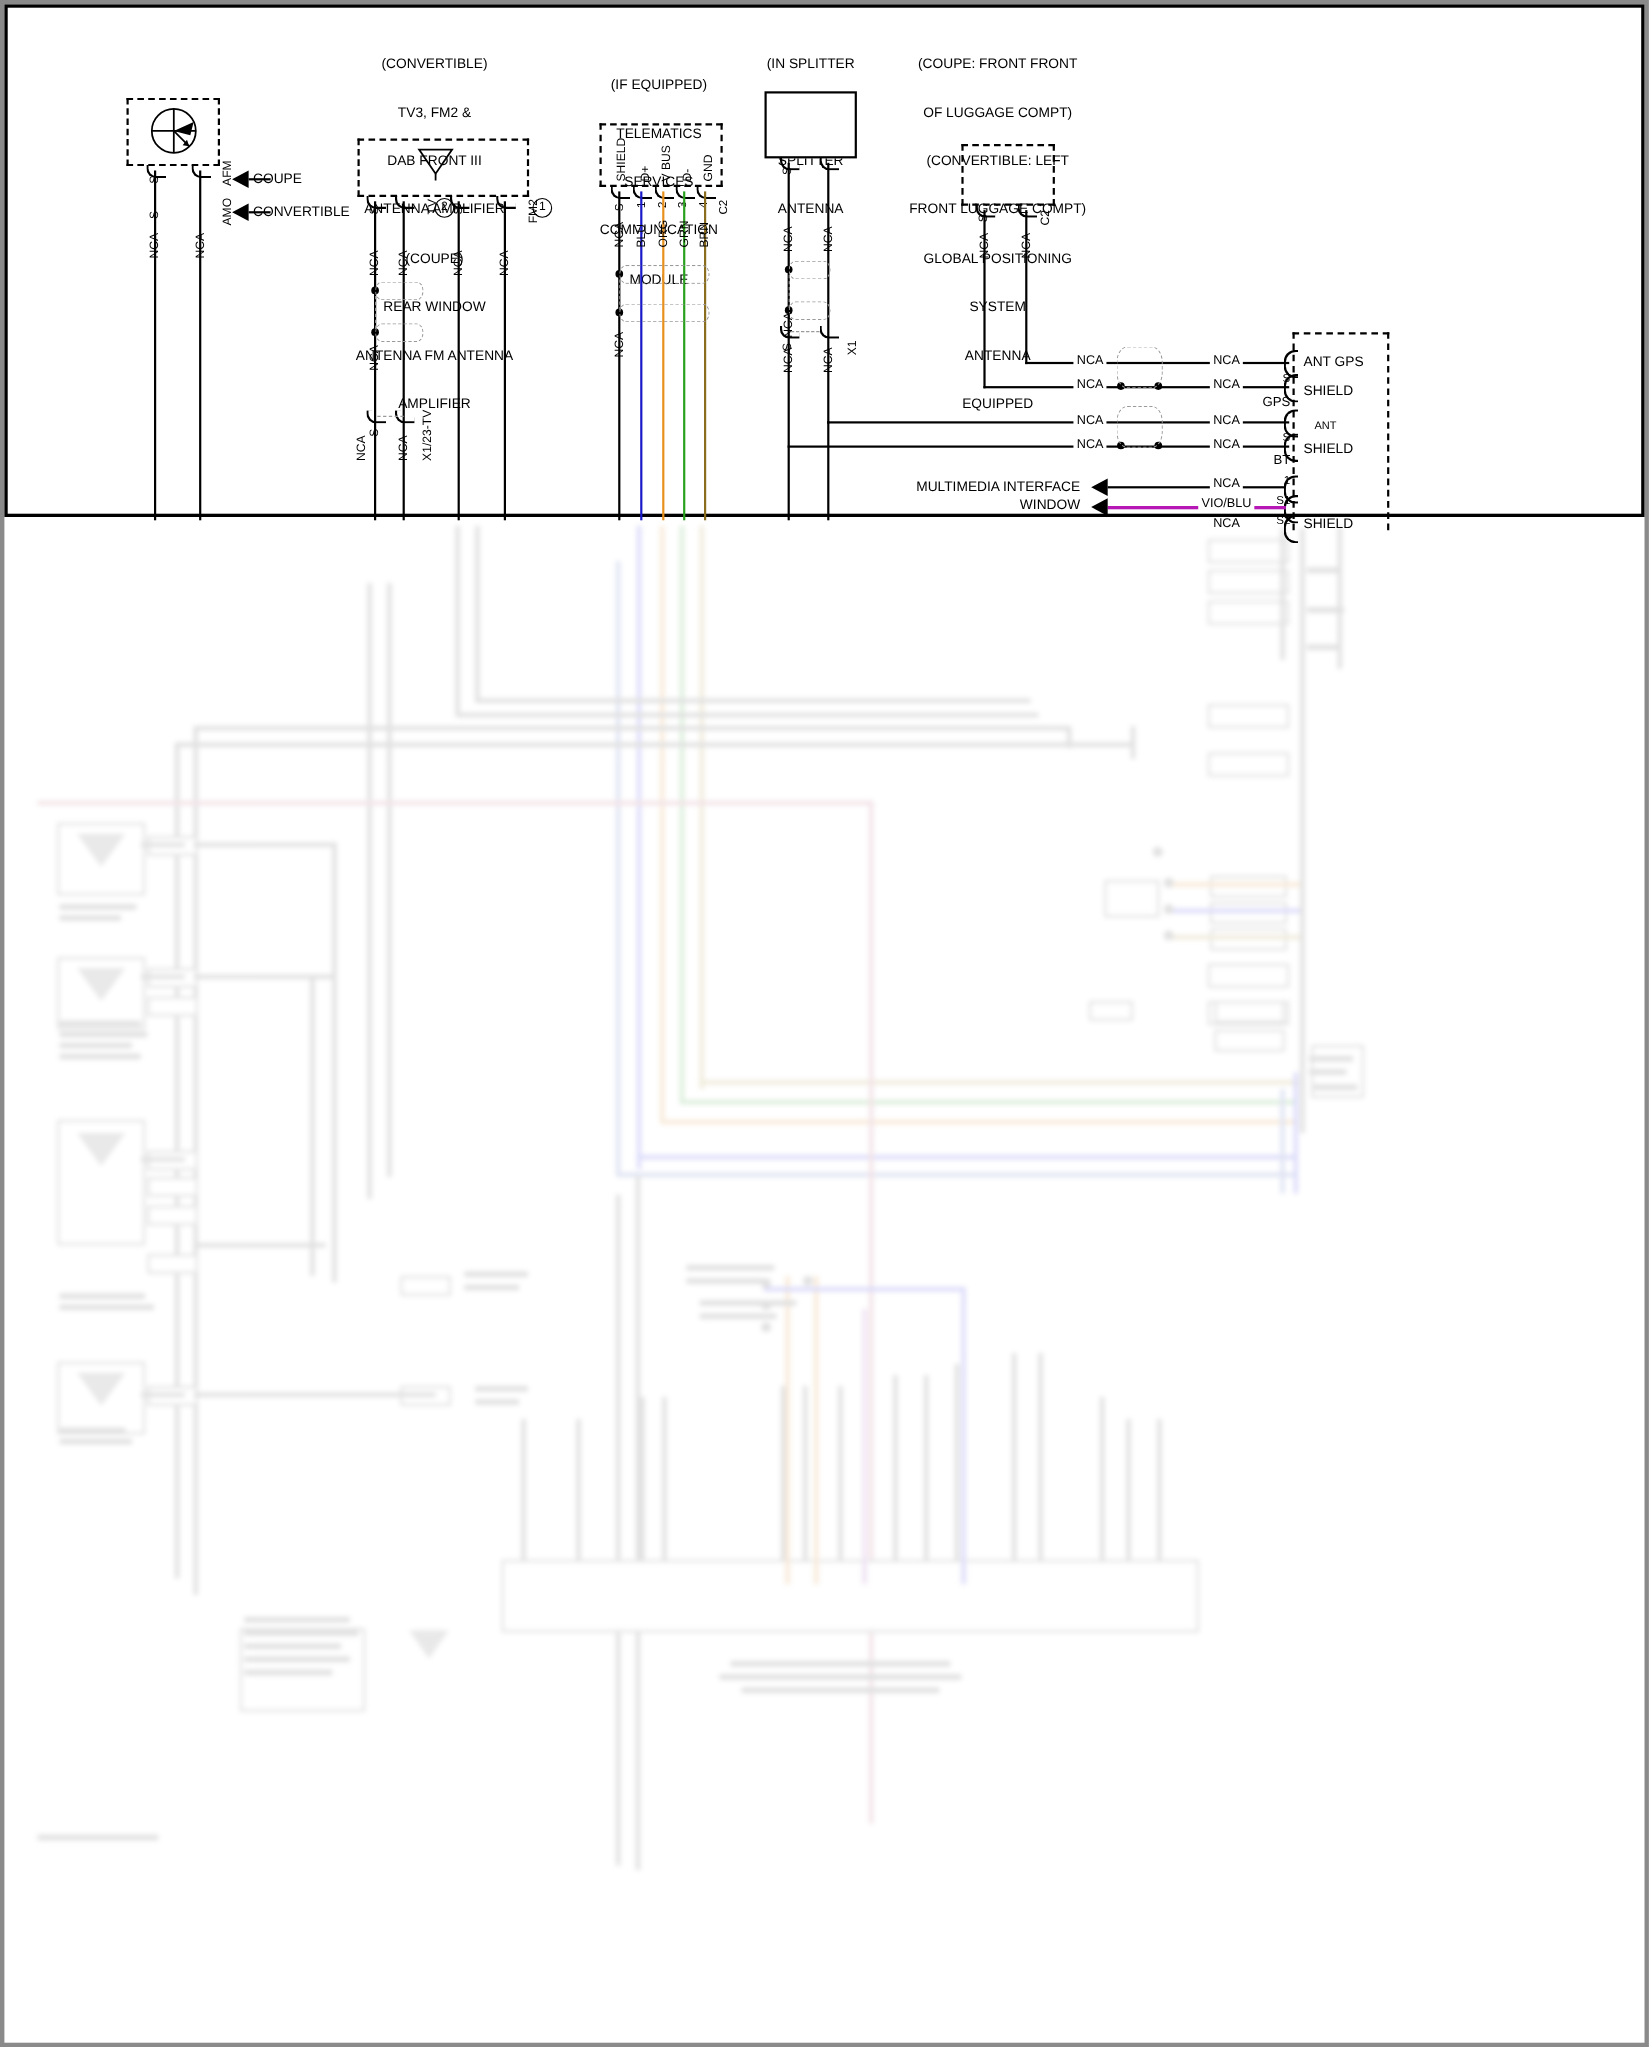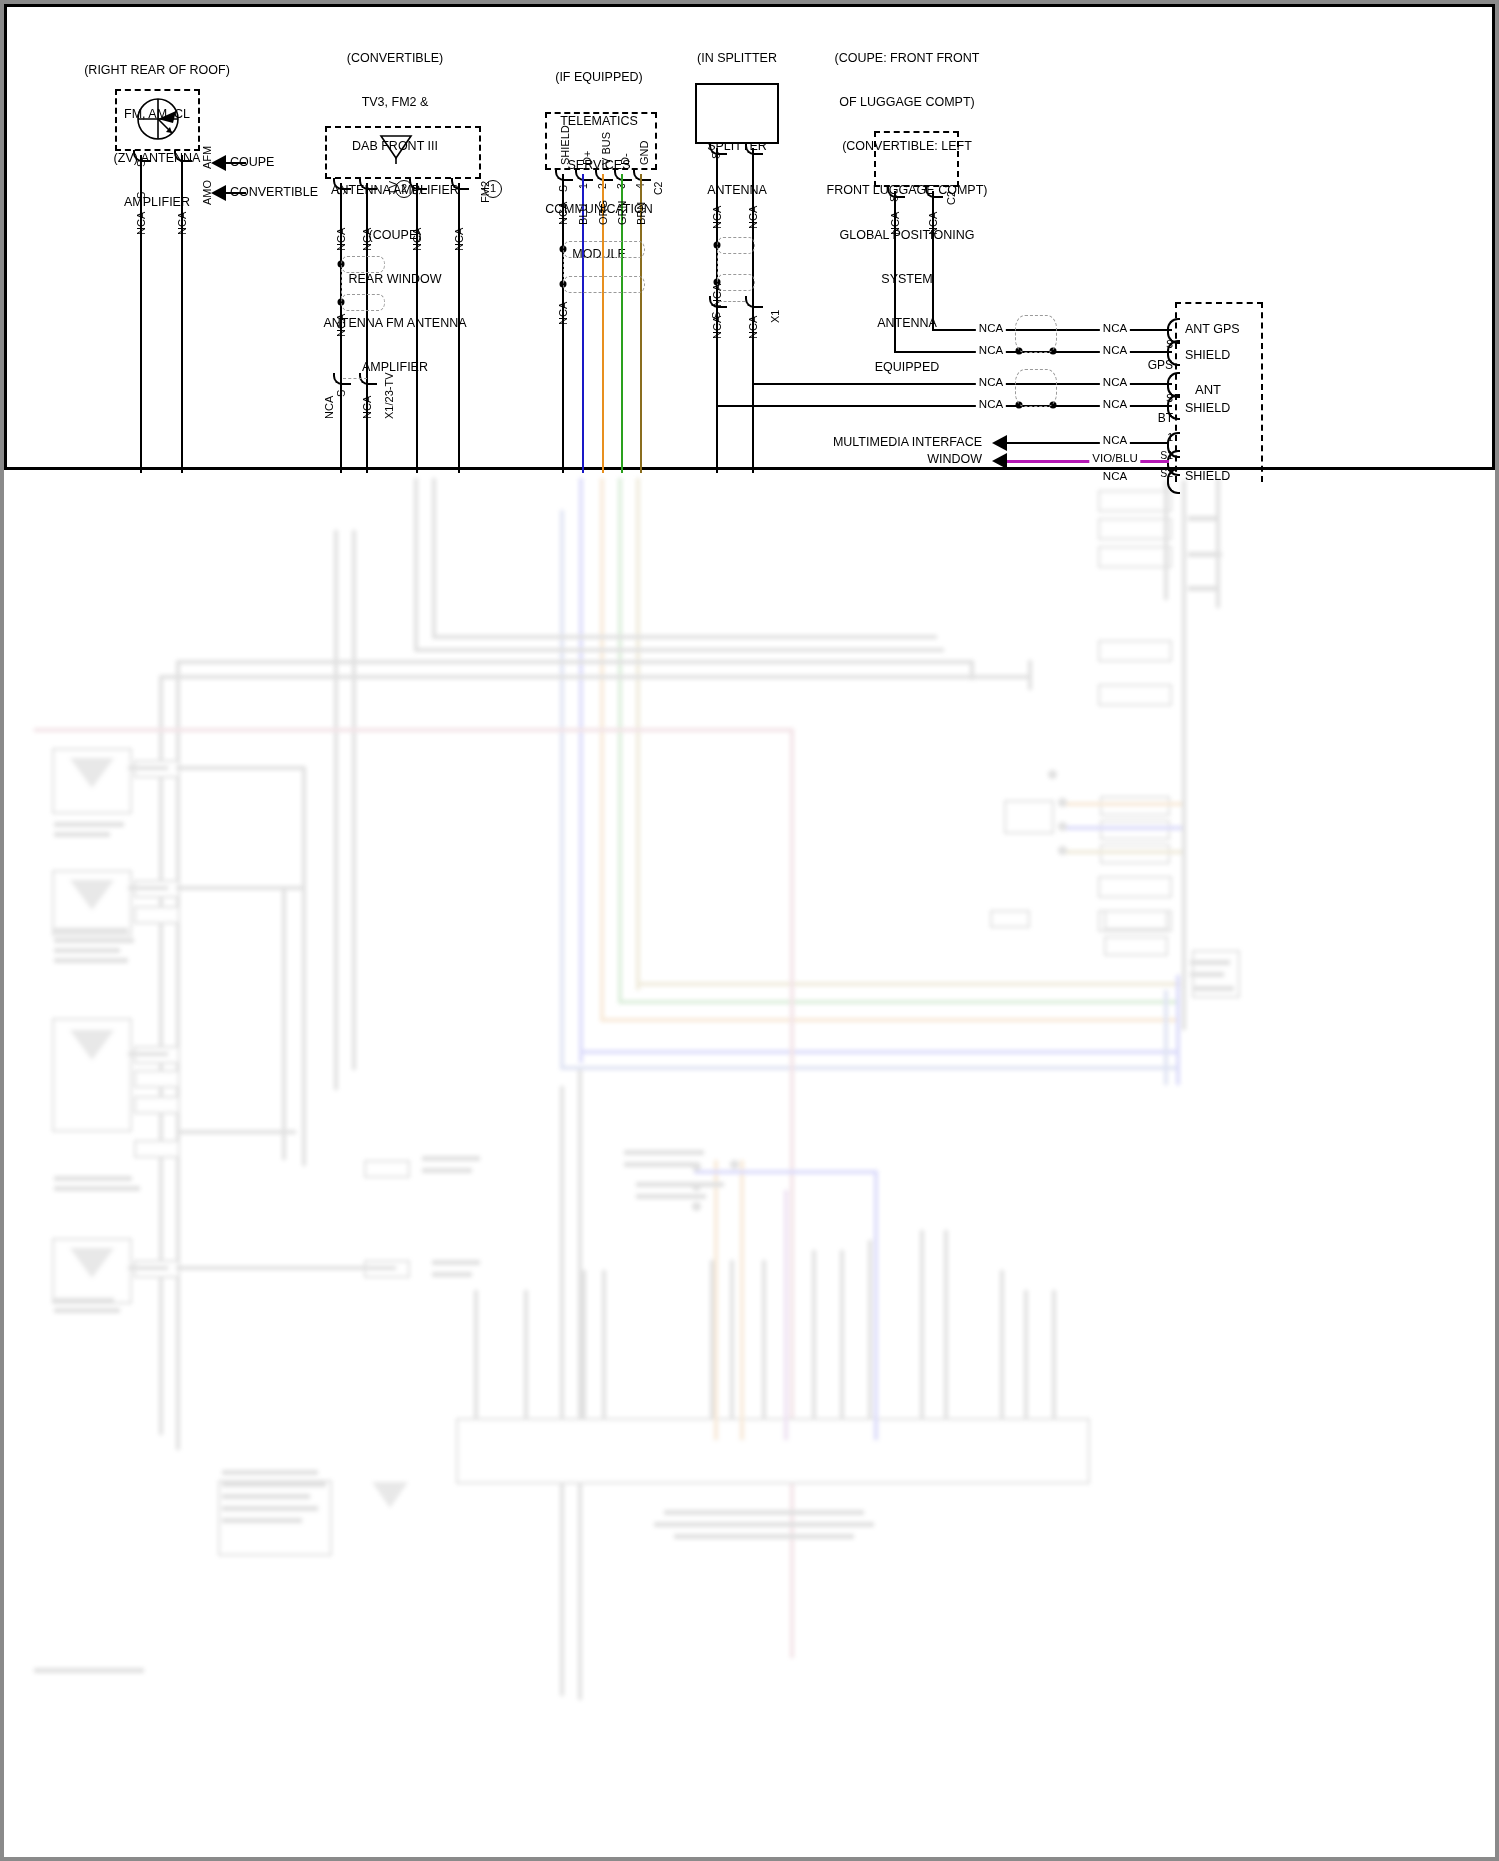--- a/index.html
+++ b/index.html
@@ -222,26 +222,20 @@
       <div class="btxt" style="left:428px;top:802px;width:40px;"></div>
       <div class="btxt" style="left:1186px;top:490px;width:40px;"></div>
       <div class="btxt" style="left:1186px;top:502px;width:34px;"></div>
       <div class="btxt" style="left:30px;top:1198px;width:110px;"></div>
     </div>
   </div>
 
   <div id="top-panel">
 
 
-    <div class="t c" style="left:150px;top:26px;font-size:12.5px;">
-      <div>(RIGHT REAR OF ROOF)</div>
-      <div>FM, AM, CL</div>
-      <div>(ZV) ANTENNA</div>
-      <div>AMPLIFIER</div>
-    </div>
     <div class="box-dash" style="left:108px;top:82px;width:85px;height:62px;"></div>
 
     <svg style="position:absolute;left:129px;top:90px;" width="46" height="46">
       <circle cx="22" cy="22" r="20" fill="none" stroke="#000" stroke-width="1.6"></circle>
       <line x1="2" y1="22" x2="42" y2="22" stroke="#000" stroke-width="1.6"></line>
       <line x1="22" y1="2" x2="22" y2="42" stroke="#000" stroke-width="1.6"></line>
       <path d="M22 22 L40 14 L37 26 Z" fill="#000"></path>
       <line x1="22" y1="22" x2="36" y2="36" stroke="#000" stroke-width="1.6"></line>
       <path d="M36 36 l-6 -1 l4 -5 z" fill="#000"></path>
     </svg>
@@ -435,21 +429,21 @@
     <div class="t" style="left:1178px;top:315px;font-size:12.5px;">ANT GPS</div>
 
     <div class="cbk" style="left:1160px;top:333px;"></div>
     <div class="t c" style="left:1108px;top:337px;font-size:11.5px;background:#fff;padding:0 3px;">NCA</div>
     <div class="t r" style="left:1166px;top:331px;font-size:10.5px;">S</div>
     <div class="t" style="left:1178px;top:341px;font-size:12.5px;">SHIELD</div>
     <div class="t r" style="left:1166px;top:351px;font-size:12px;">GPS</div>
 
     <div class="cbk" style="left:1160px;top:365px;"></div>
     <div class="t c" style="left:1108px;top:369px;font-size:11.5px;background:#fff;padding:0 3px;">NCA</div>
-    <div class="t" style="left:1188px;top:375px;font-size:13px;">ANT</div>
+    <div class="t" style="left:1188px;top:375px;font-size:10px;">ANT</div>
 
     <div class="cbk" style="left:1160px;top:387px;"></div>
     <div class="t c" style="left:1108px;top:391px;font-size:11.5px;background:#fff;padding:0 3px;">NCA</div>
     <div class="t r" style="left:1166px;top:385px;font-size:10.5px;">S</div>
     <div class="t" style="left:1178px;top:394px;font-size:12.5px;">SHIELD</div>
     <div class="t r" style="left:1166px;top:404px;font-size:12px;">BT</div>
 
     <div class="cbk" style="left:1160px;top:425px;"></div>
     <div class="wire wh" style="left:1000px;top:435px;width:162px;"></div>
     <div class="arrowL" style="left:985px;top:428px;"></div>

